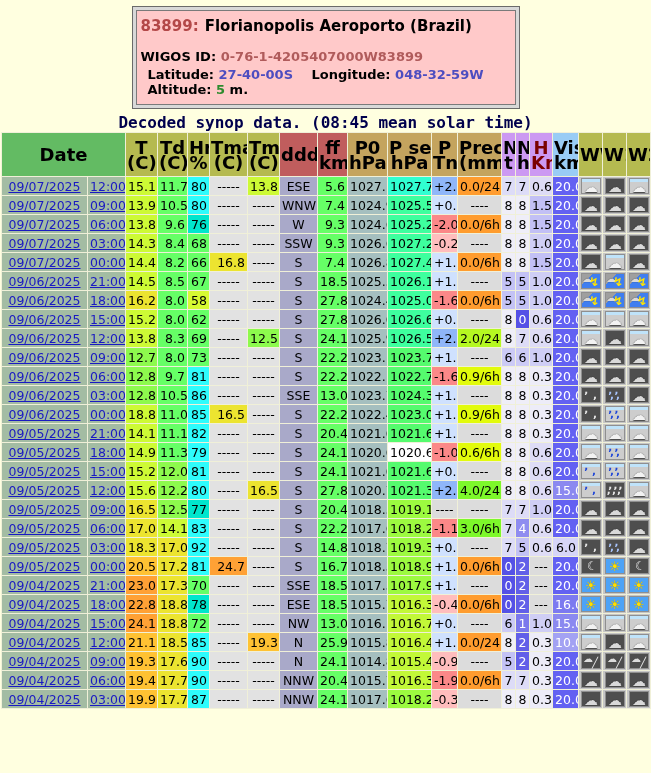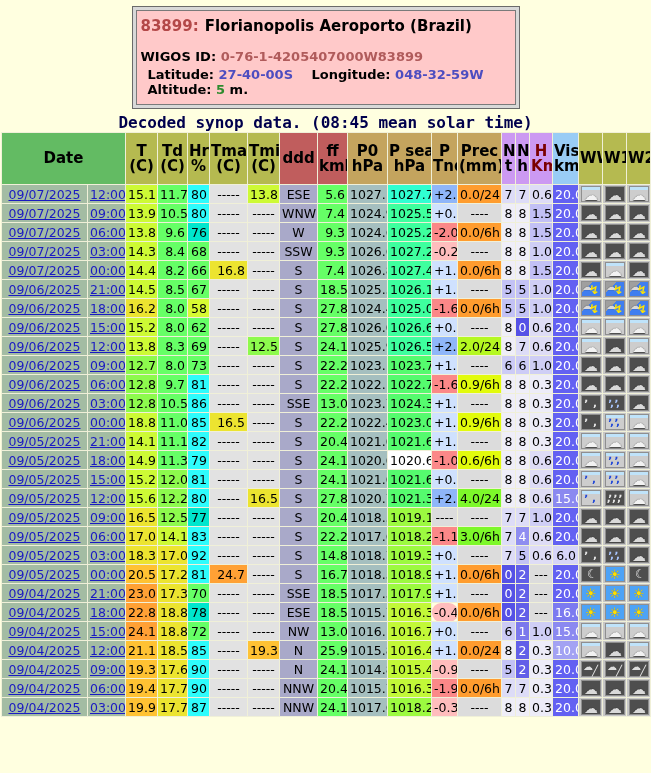--- a/index.html
+++ b/index.html
@@ -43,21 +43,21 @@
     width:649px;margin:0 1px;
     font-size:12.5px;
   }
   table.synop th,table.synop td{
     border:1px solid #f0f0d8;
     padding:0 2px;overflow:hidden;white-space:nowrap;
     height:19px;box-sizing:border-box;
   }
   table.synop th{
     font-weight:bold;color:#000;text-align:center;
-    font-size:15px;height:52px;padding:1px 1px;
+    font-size:18px;height:44px;padding:1px 1px;
   }
   th .hl{display:block;line-height:15px;}
   td.num{text-align:right;}
   td.ctr{text-align:center;}
   td.datec{background:#a3bca3;text-align:center;}
   td.dddc{background:#a9a9c9;text-align:center;color:#000;}
   a.dlink{color:#1a1ac2;text-decoration:underline;}
   
   td.icon-cell{background:#c6c6c6;text-align:center;padding:0;}
   .tile{
@@ -701,21 +701,21 @@
           <td class="datec"><a class="dlink" href="#">18:00</a></td>
           <td class="num" style="background: rgb(255, 161, 53); color: rgb(0, 0, 0);">22.8</td>
           <td class="num" style="background: rgb(236, 228, 48); color: rgb(0, 0, 0);">18.8</td>
           <td class="num" style="background: rgb(0, 230, 205); color: rgb(0, 0, 0);">78</td>
           <td class="ctr" style="background: rgb(226, 226, 226); color: rgb(0, 0, 0);">-----</td>
           <td class="ctr" style="background: rgb(226, 226, 226); color: rgb(0, 0, 0);">-----</td>
           <td class="dddc">ESE</td>
           <td class="num" style="background: rgb(102, 255, 102); color: rgb(0, 0, 0);">18.5</td>
           <td class="num" style="background: rgb(165, 191, 191); color: rgb(0, 0, 0);">1015.7</td>
           <td class="num" style="background: rgb(194, 248, 56); color: rgb(0, 0, 0);">1016.3</td>
-          <td class="num" style="background: rgb(255, 189, 189); color: rgb(0, 0, 0); border-radius: 9px;">-0.4</td>
+          <td class="num" style="background: rgb(255, 189, 189); color: rgb(0, 0, 0);">-0.4</td>
           <td class="ctr" style="background: rgb(255, 156, 46); color: rgb(0, 0, 0);">0.0/6h</td>
           <td class="ctr" style="background: rgb(85, 81, 230); color: rgb(255, 255, 255);">0</td>
           <td class="ctr" style="background: rgb(98, 95, 232); color: rgb(255, 255, 255);">2</td>
           <td class="ctr" style="background: rgb(220, 220, 220); color: rgb(0, 0, 0);">---</td>
           <td class="num" style="background: rgb(124, 122, 240); color: rgb(255, 255, 255);">16.0</td>
           <td class="icon-cell"><span class="tile sun"><span class="sun-g">☀</span></span></td>
           <td class="icon-cell"><span class="tile sun"><span class="sun-g">☀</span></span></td>
           <td class="icon-cell"><span class="tile sun"><span class="sun-g">☀</span></span></td>
         </tr>
         <tr>

